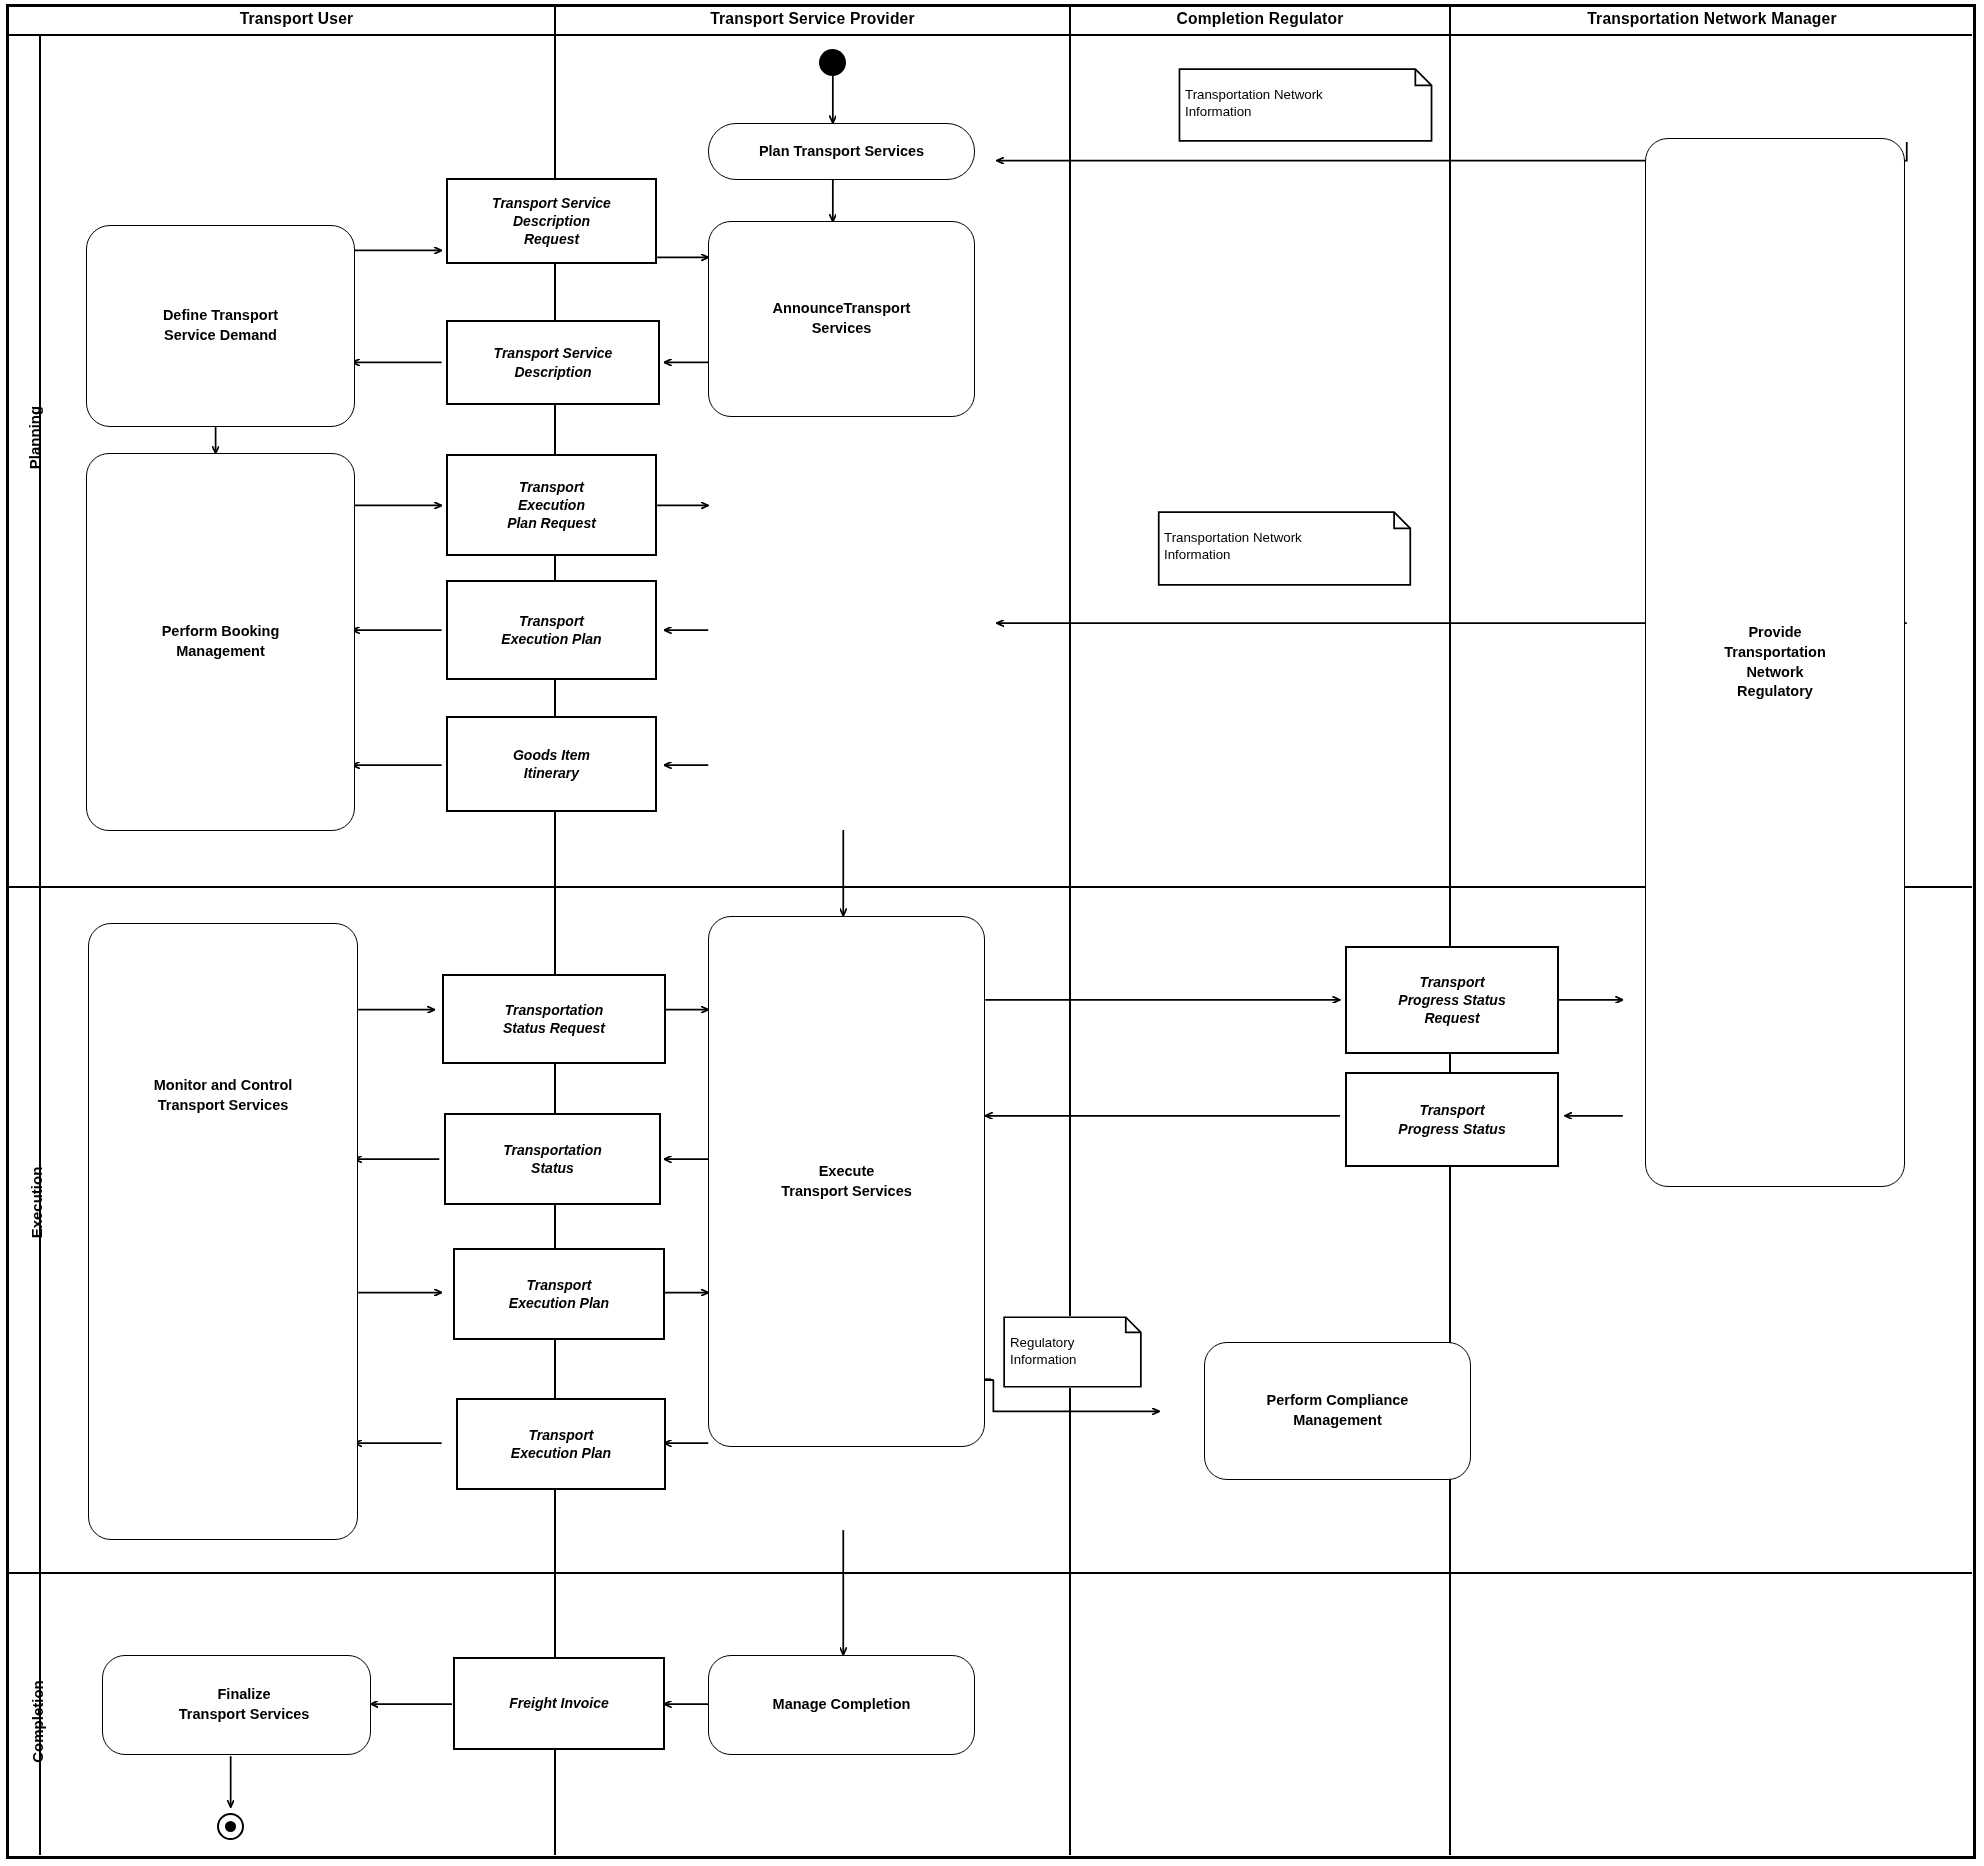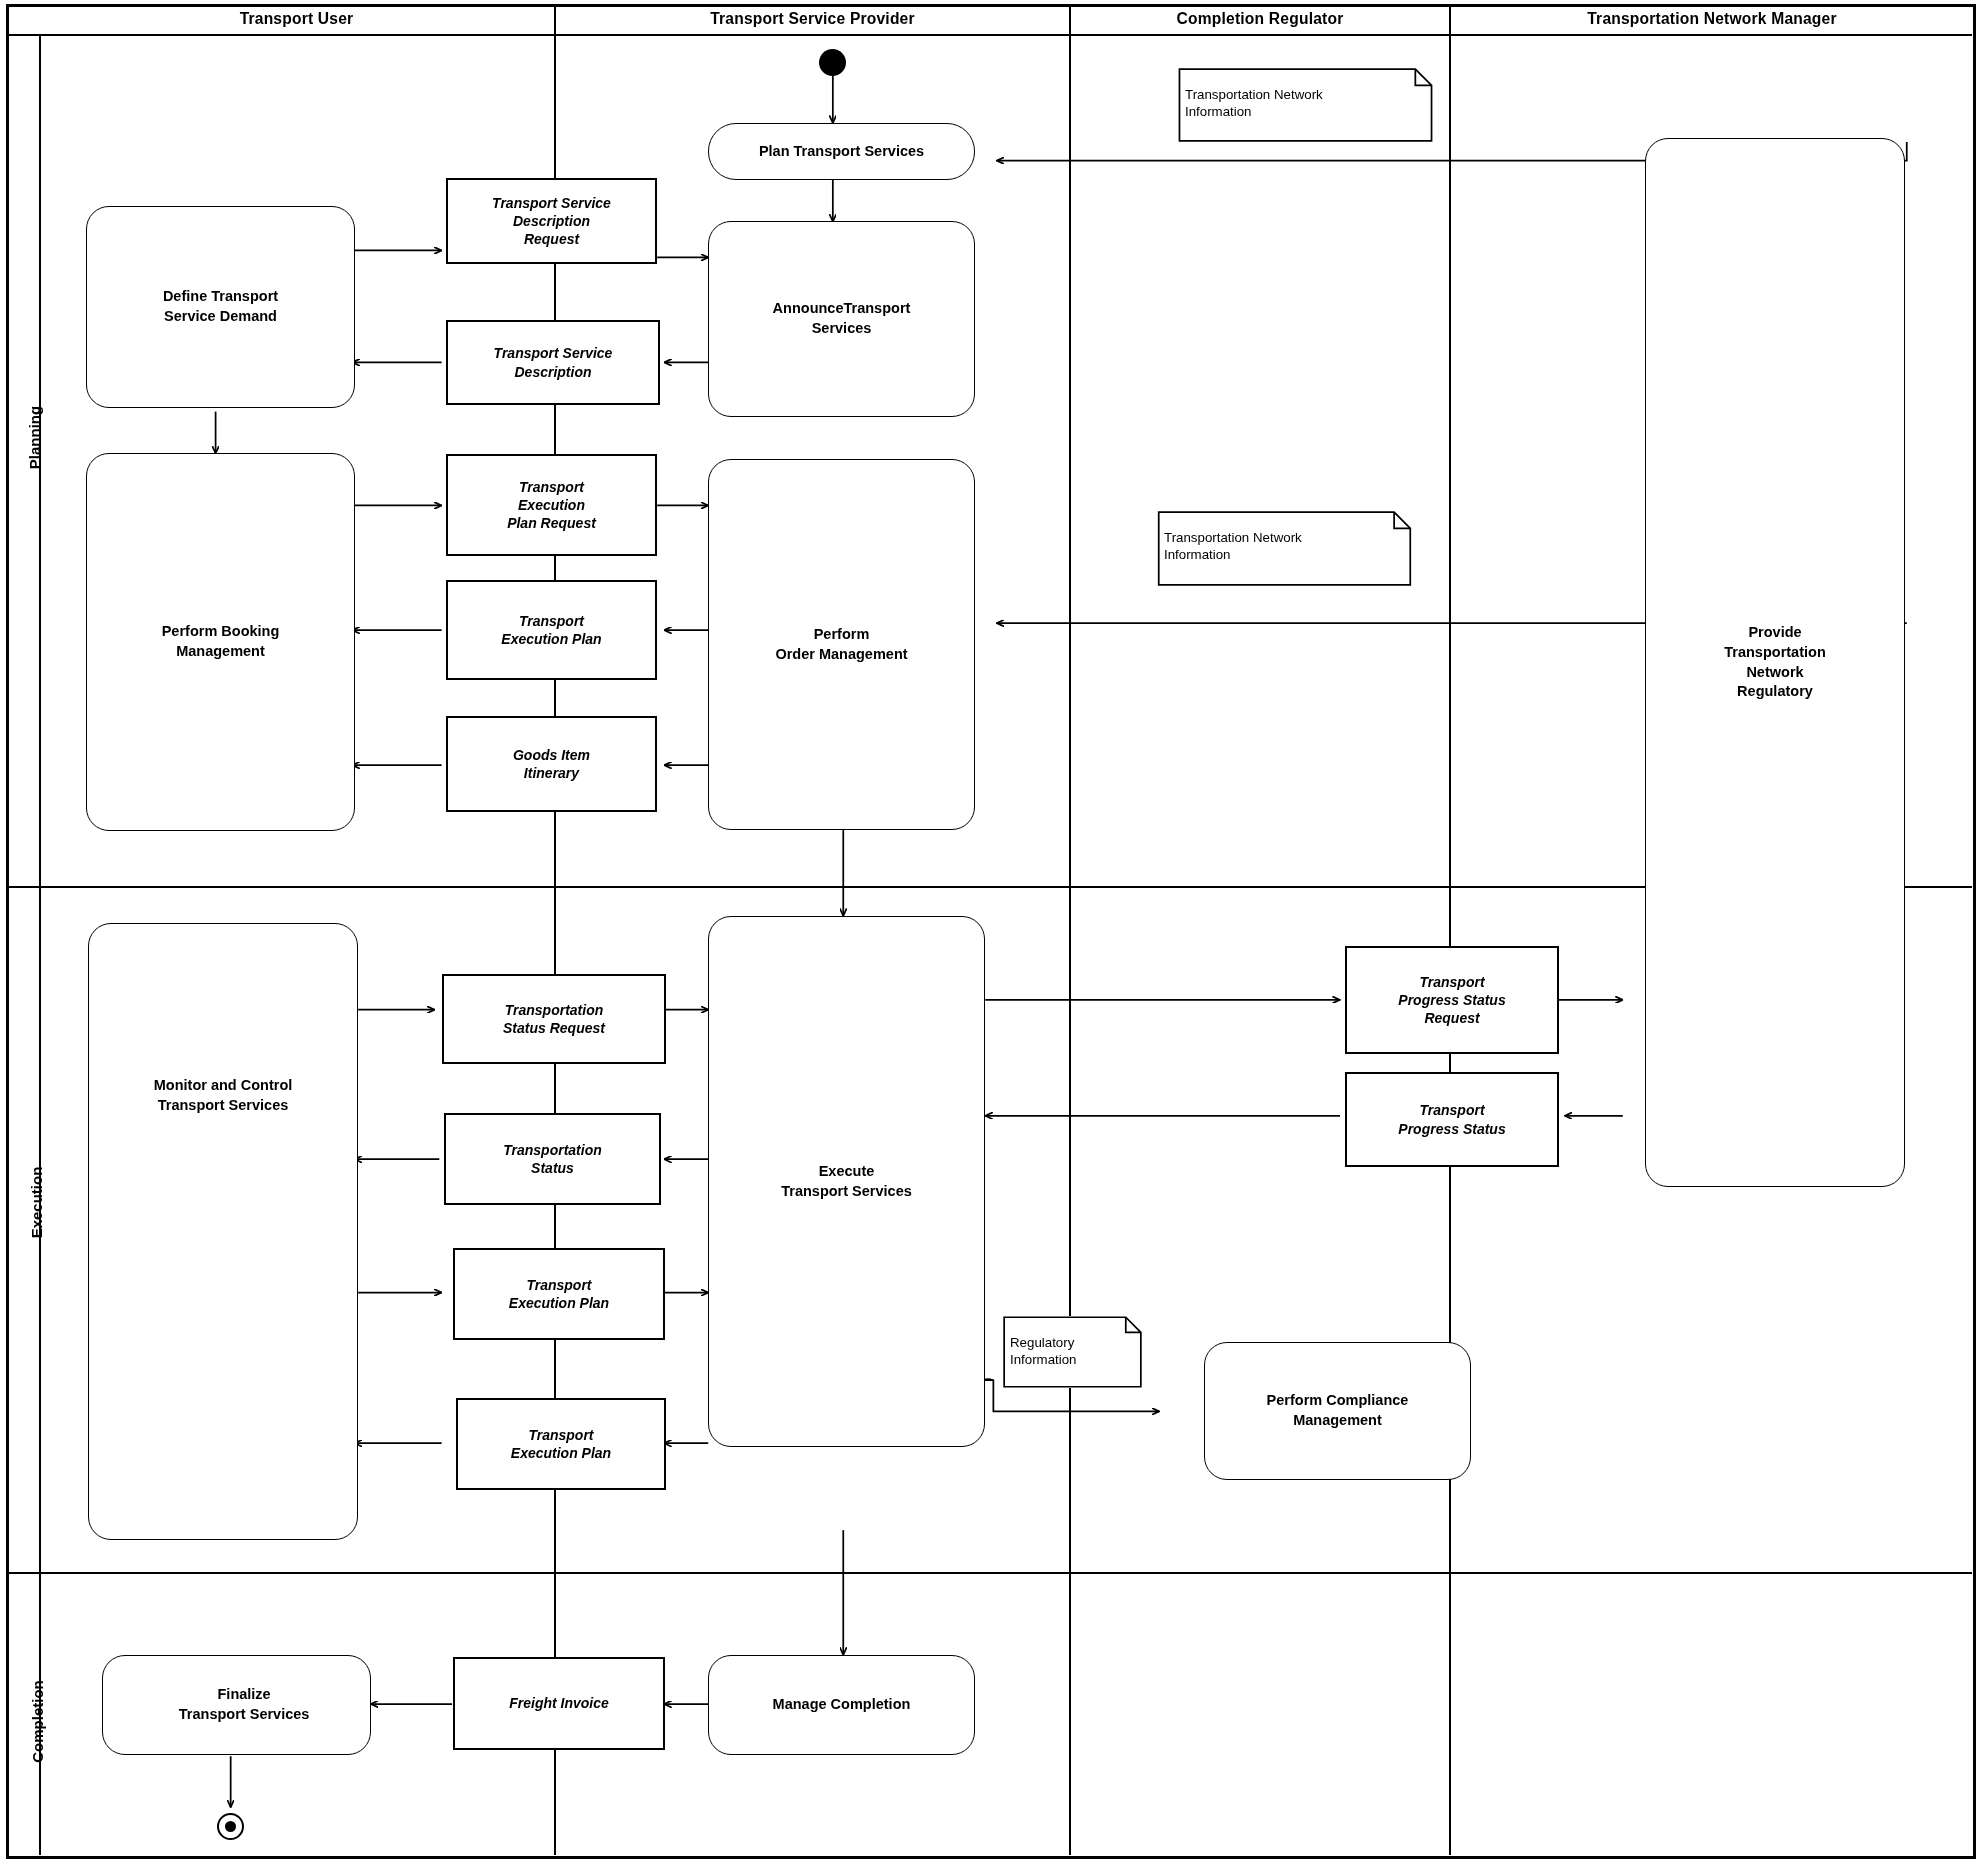--- a/index.html
+++ b/index.html
@@ -248,31 +248,29 @@
 
       <line x1="398" y1="3030" x2="398" y2="3118" marker-end="url(#arrow)"></line>
     </g>
   </svg>
 
   <div class="start-node" style="left:819px; top:49px;"></div>
   <div class="end-node" style="left:217px; top:1813px;"></div>
 
   <div class="act" style="left:708px; top:123px; width:267px; height:57px; border-radius:28px;">Plan Transport Services</div>
 
-  <div class="act" style="left:86px; top:206px; width:269px; height:202px;">Define Transport
+  <div class="act" style="left:86px; top:225px; width:269px; height:202px;border-radius:24px;">Define Transport
 Service Demand</div>
 
   <div class="act" style="left:708px; top:221px; width:267px; height:196px;">AnnounceTransport
 Services</div>
 
   <div class="act" style="left:86px; top:453px; width:269px; height:378px;">Perform Booking
 Management</div>
 
-  <div class="act" style="left:708px; top:459px; width:267px; height:371px;">Perform
-Order Management</div>
 
   <div class="act" style="left:1645px; top:138px; width:260px; height:1049px;">Provide
 Transportation
 Network
 Regulatory</div>
 
   <div class="act" style="left:88px; top:923px; width:270px; height:617px; align-items:flex-start; padding-top:152px;">Monitor and Control
 Transport Services</div>
 
   <div class="act" style="left:708px; top:916px; width:277px; height:531px;">Execute

